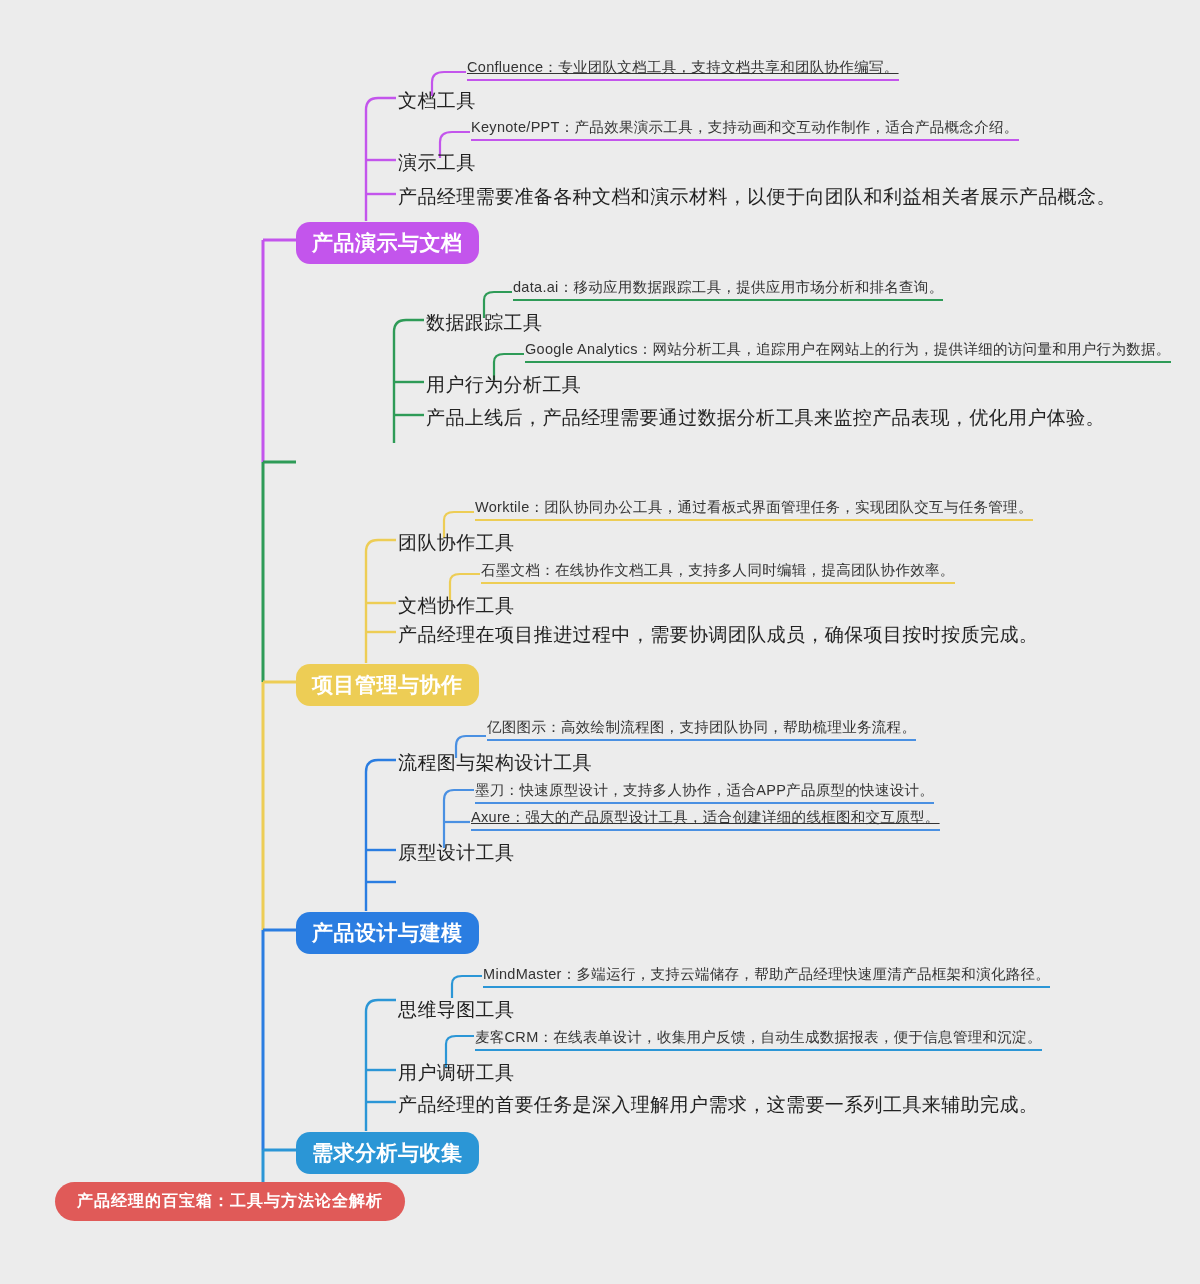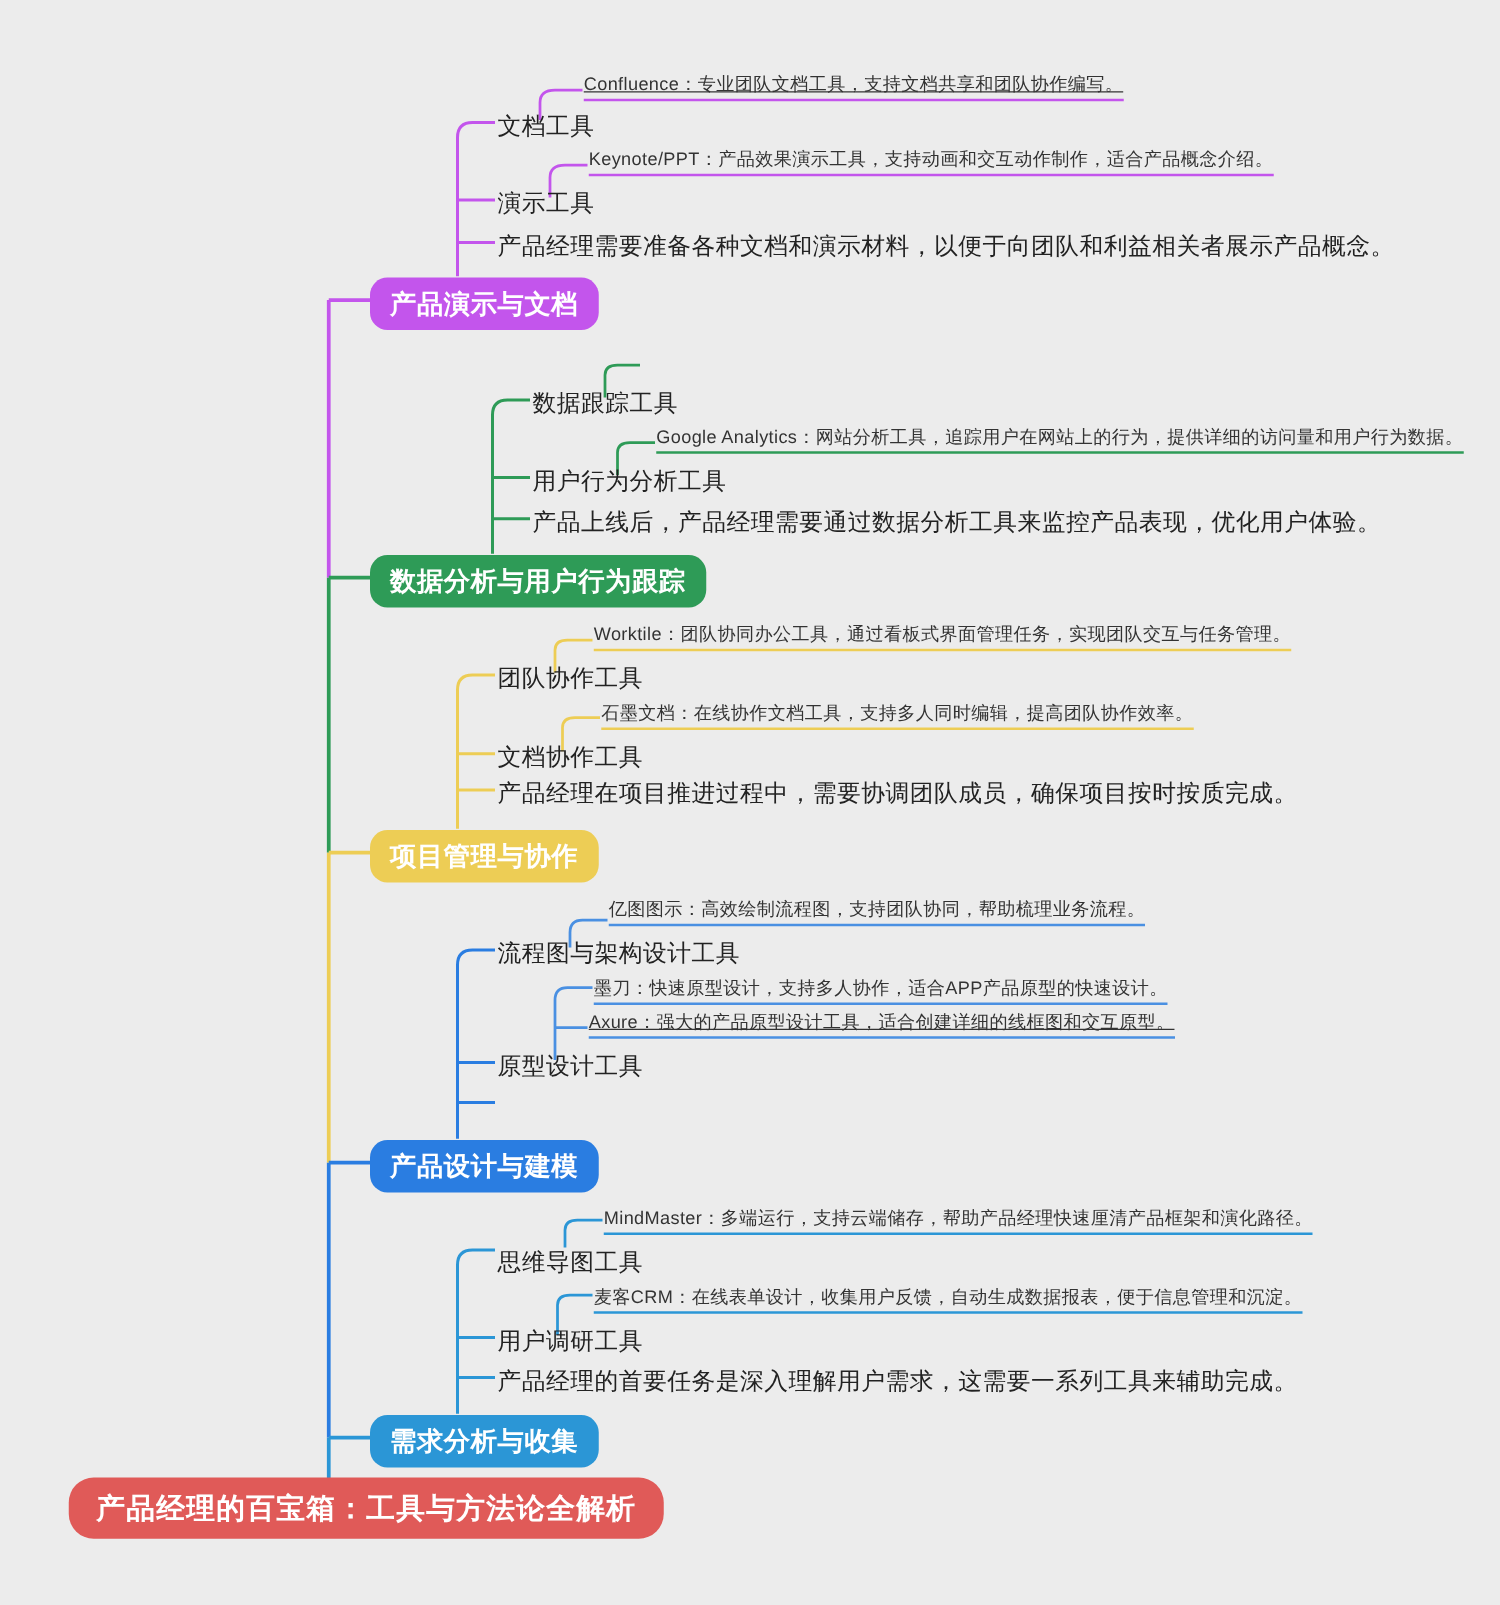--- a/index.html
+++ b/index.html
@@ -12,21 +12,21 @@
   }
   #canvas{position:absolute;left:0;top:0;width:1200px;height:1284px;}
   svg#links{position:absolute;left:0;top:0;width:1200px;height:1284px;pointer-events:none;}
   .node{position:absolute;white-space:nowrap;}
 
   
   .root{
     left:55px;top:1182px;
     background:#e05a58;
     color:#ffffff;
-    font-size:23px;
+    font-size:16px;
     font-weight:bold;
     padding:9px 22px;
     border-radius:20px;
     letter-spacing:1px;
   }
 
   
   .branch{
     color:#ffffff;
     font-size:21px;
@@ -119,23 +119,23 @@
   <div class="node branch purple" style="left:296px;top:222px;">产品演示与文档</div>
 
   <div class="node sub" style="left:398px;top:88px;">文档工具</div>
   <div class="node leaf purple" style="left:467px;top:58px;text-decoration:underline;">Confluence：专业团队文档工具，支持文档共享和团队协作编写。</div>
 
   <div class="node sub" style="left:398px;top:150px;">演示工具</div>
   <div class="node leaf purple" style="left:471px;top:118px;">Keynote/PPT：产品效果演示工具，支持动画和交互动作制作，适合产品概念介绍。</div>
 
   <div class="node sub" style="left:398px;top:184px;">产品经理需要准备各种文档和演示材料，以便于向团队和利益相关者展示产品概念。</div>
 
-  <div class="node branch green" style="left:296px;top:444px;">数据分析与用户行为跟踪</div>
 
   <div class="node sub" style="left:426px;top:310px;">数据跟踪工具</div>
+  <div class="node leaf green" style="left:513px;top:278px;">data.ai：移动应用数据跟踪工具，提供应用市场分析和排名查询。</div>
 
   <div class="node sub" style="left:426px;top:372px;">用户行为分析工具</div>
   <div class="node leaf green" style="left:525px;top:340px;">Google Analytics：网站分析工具，追踪用户在网站上的行为，提供详细的访问量和用户行为数据。</div>
 
   <div class="node sub" style="left:426px;top:405px;">产品上线后，产品经理需要通过数据分析工具来监控产品表现，优化用户体验。</div>
 
   <div class="node branch yellow" style="left:296px;top:664px;">项目管理与协作</div>
 
   <div class="node sub" style="left:398px;top:530px;">团队协作工具</div>
   <div class="node leaf yellow" style="left:475px;top:498px;">Worktile：团队协同办公工具，通过看板式界面管理任务，实现团队交互与任务管理。</div>

